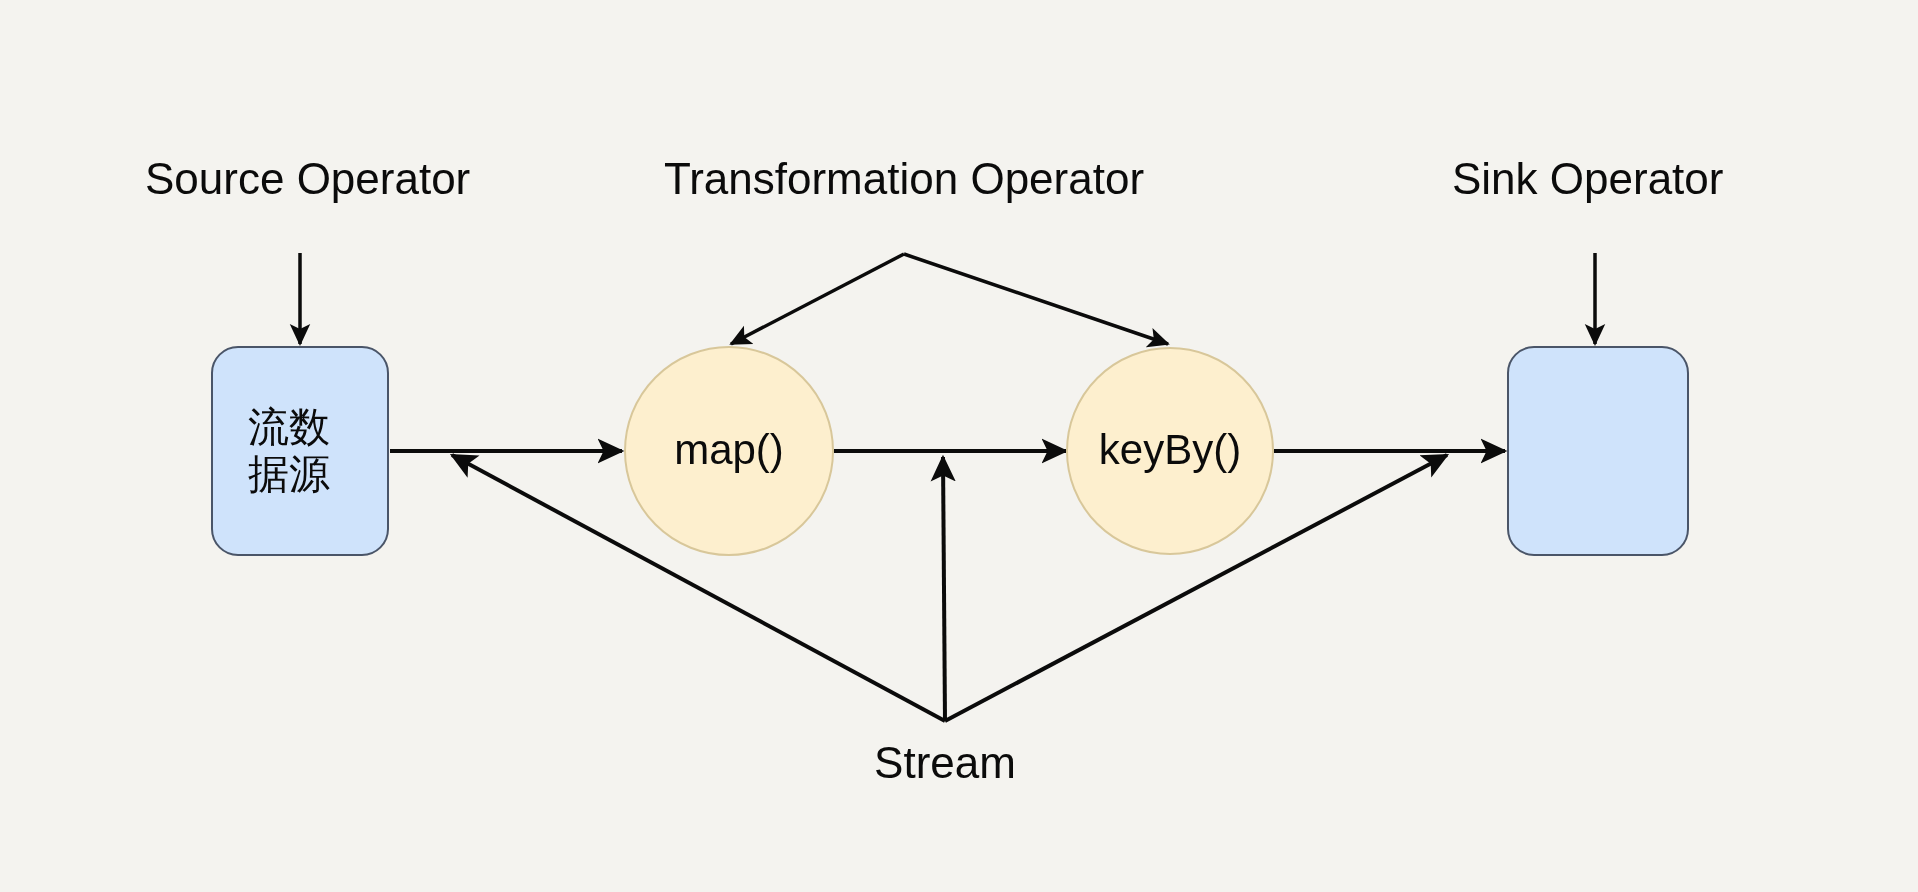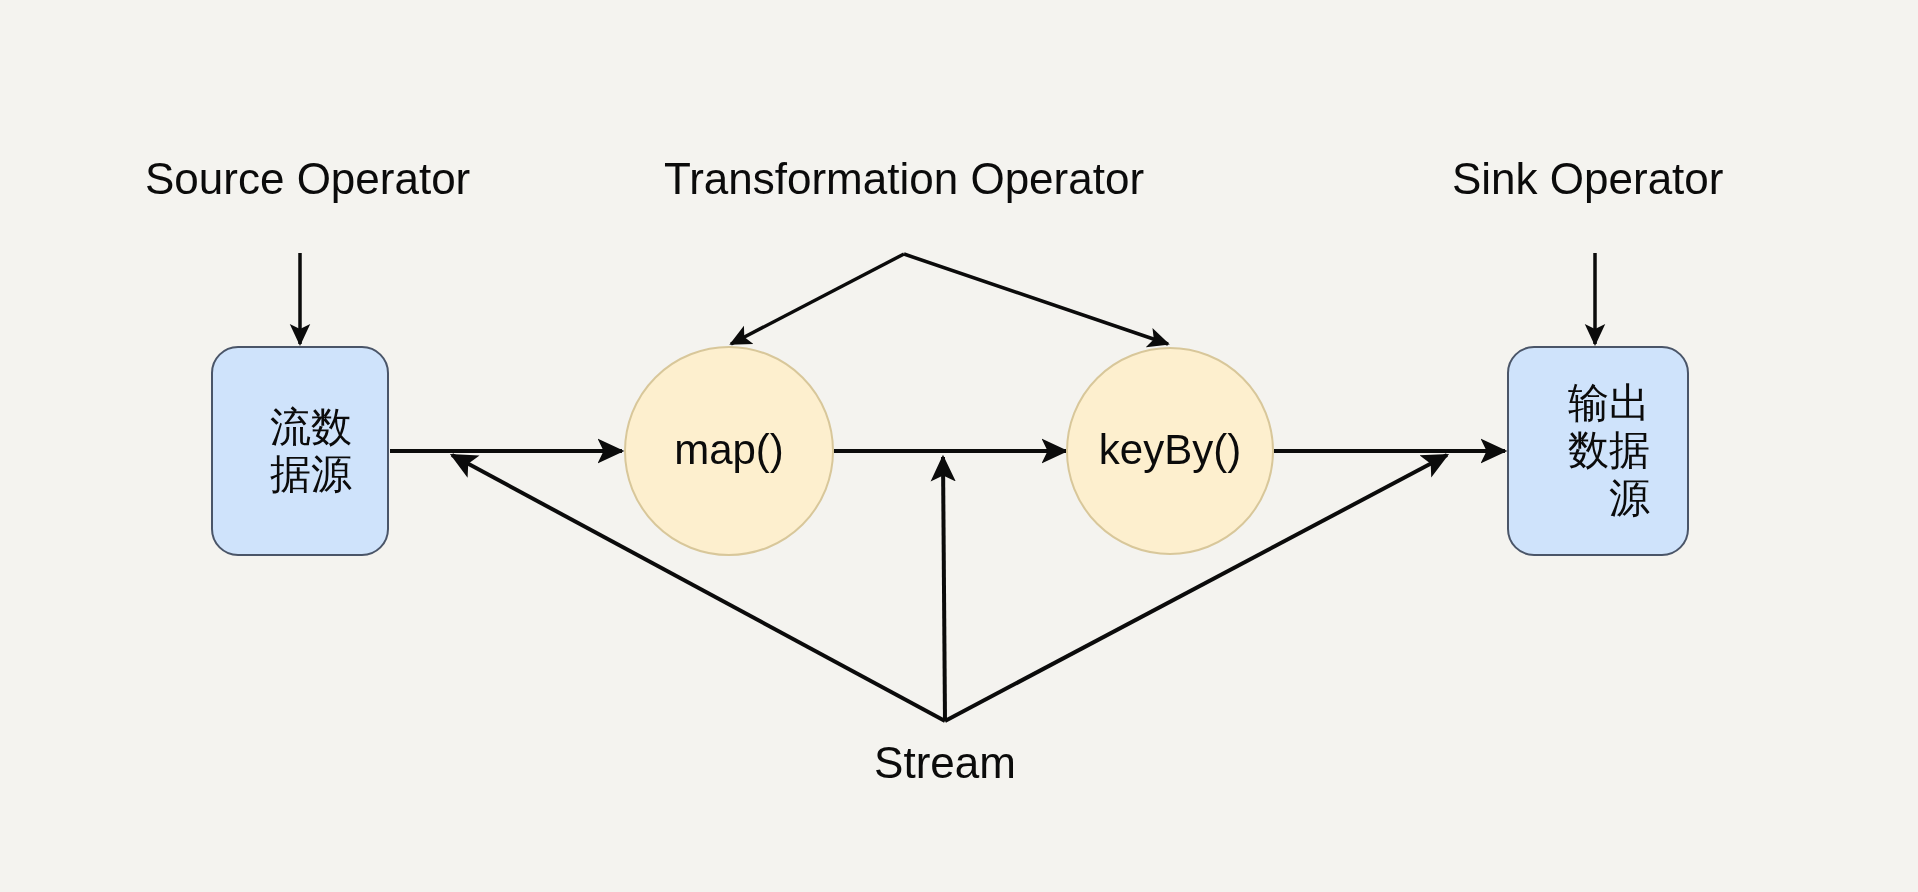--- a/index.html
+++ b/index.html
@@ -43,21 +43,21 @@
   .cjk-box {
     position: absolute;
     display: flex;
     align-items: center;
     justify-content: center;
     font-family: "DejaVu Sans", "Liberation Sans", sans-serif;
     font-size: 41px;
     line-height: 1.15;
     color: #0b0b0b;
     letter-spacing: 0px;
-    text-align: right;
+    text-align: left;
     pointer-events: none;
   }
   .cjk-inner {
     width: 104px;
     word-break: break-all;
     white-space: normal;
   }
   .edge {
     stroke: #0b0b0b;
     stroke-width: 4;
@@ -133,17 +133,14 @@
 
     <text class="label-text" x="1452" y="182" text-anchor="start">Sink Operator</text>
 
     <text class="label-text" x="945" y="766" text-anchor="middle">Stream</text>
   </svg>
 
   <div class="cjk-box" style="left:212px; top:347px; width:176px; height:208px;">
     <div class="cjk-inner">流数据源</div>
   </div>
 
-  <div class="cjk-box" style="left:1508px; top:347px; width:180px; height:208px;">
-    <div class="cjk-inner">输出数据源</div>
-  </div>
 
 </div>
 
 </body></html>

